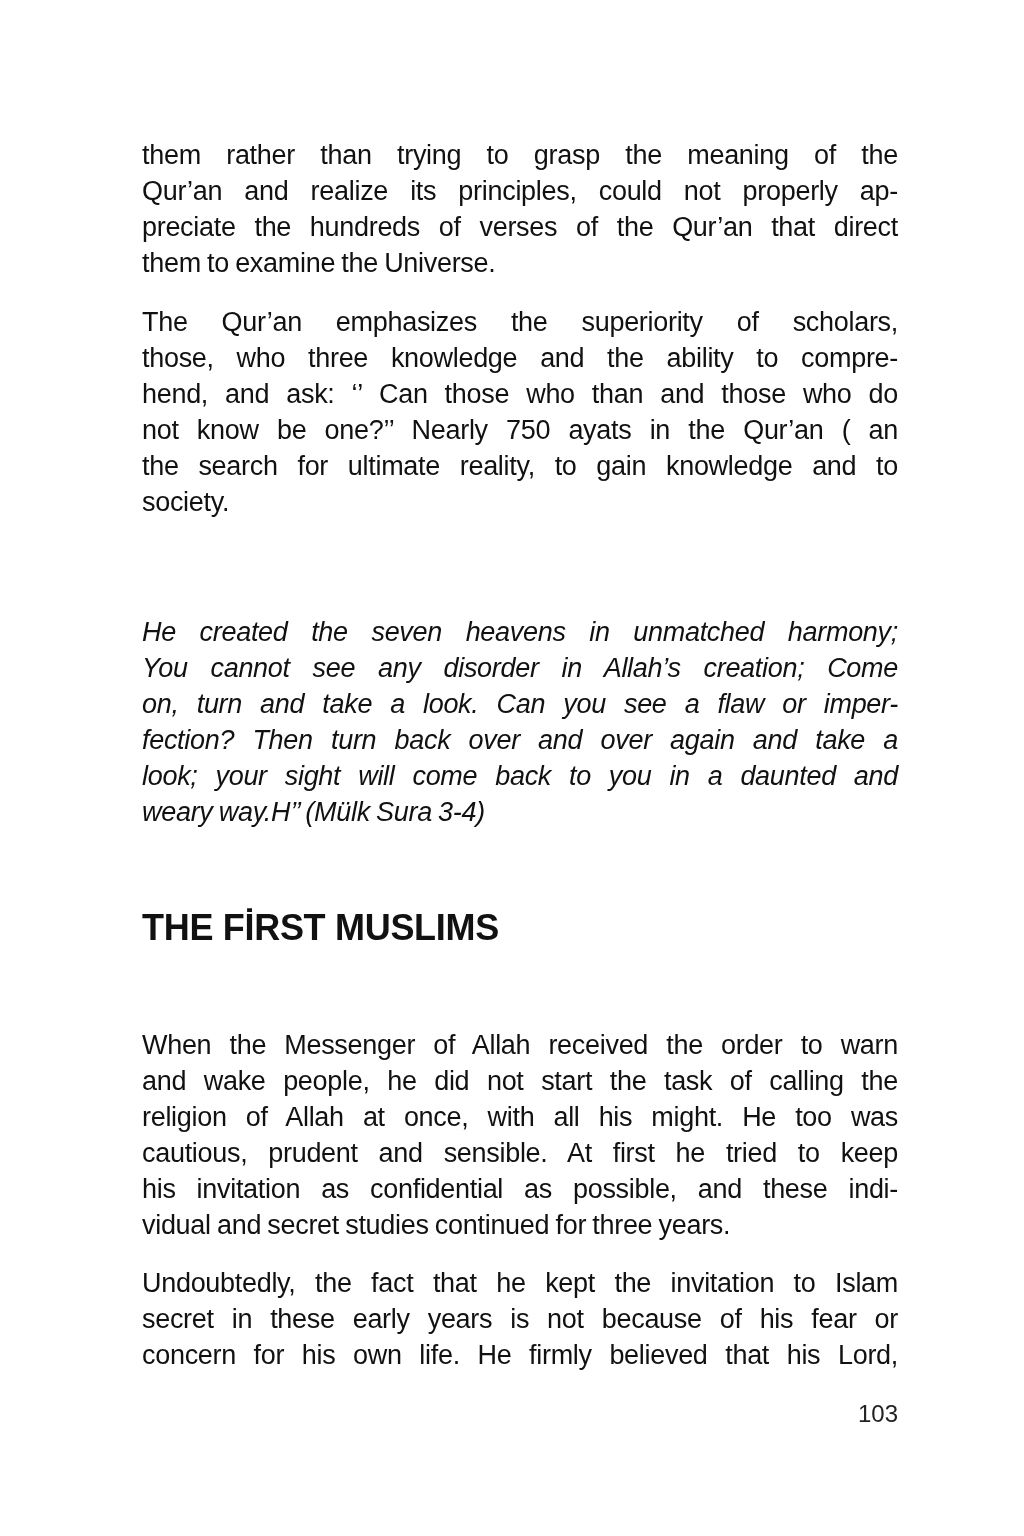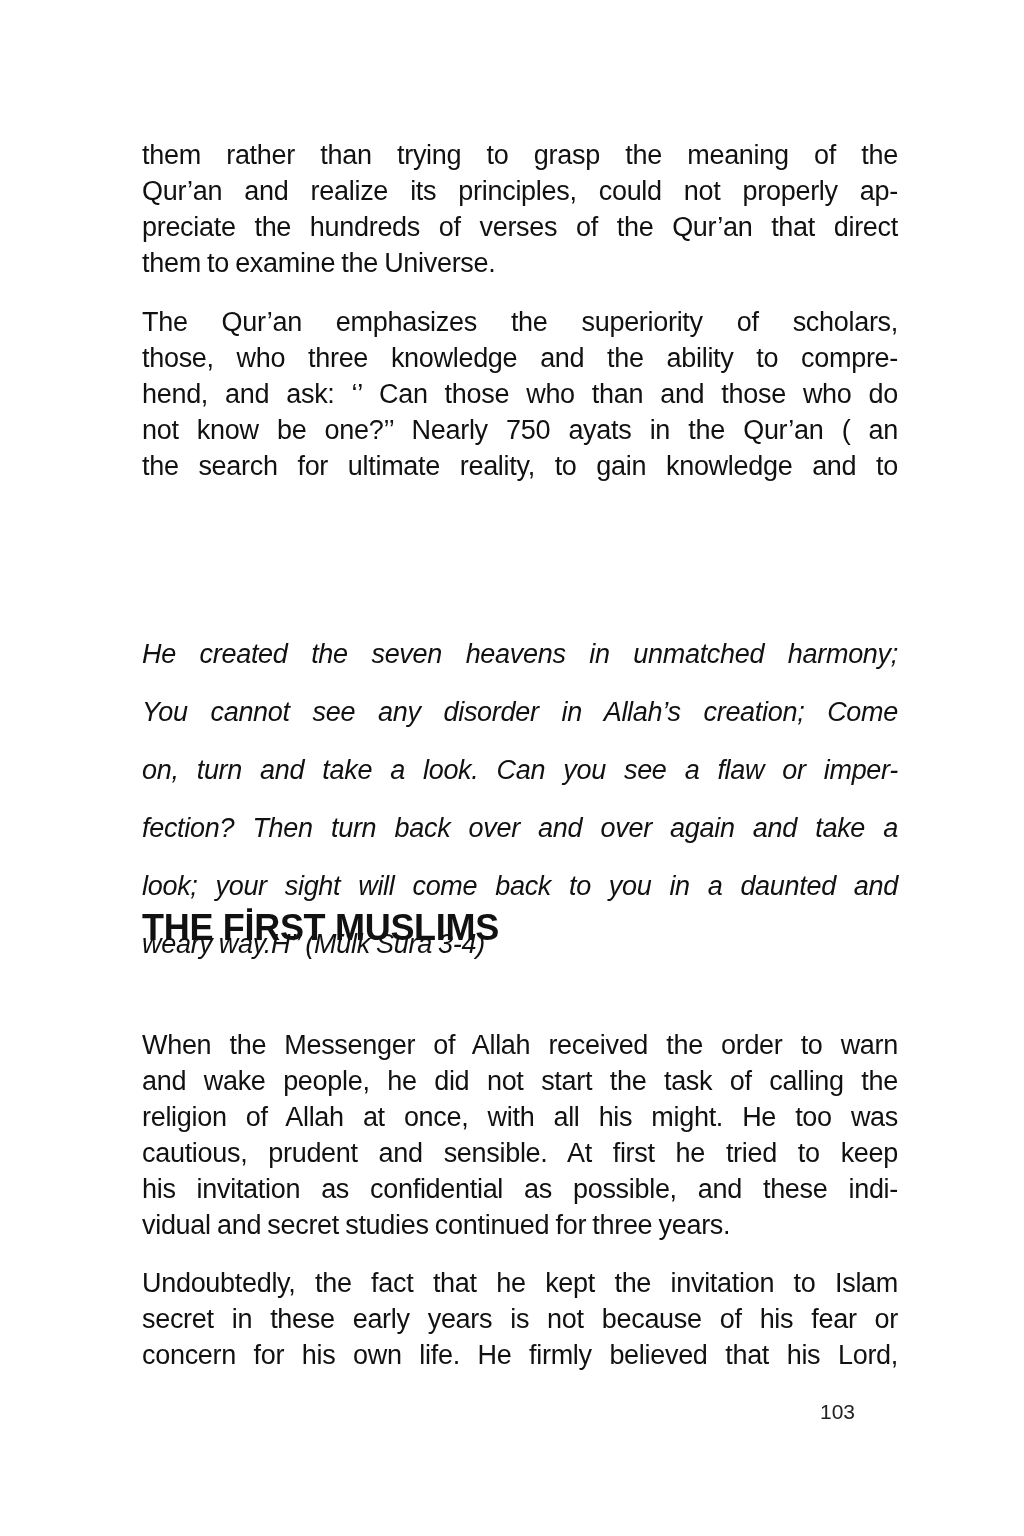--- a/index.html
+++ b/index.html
@@ -4,43 +4,44 @@
   <style>
     html, body { margin: 0; padding: 0; background: #ffffff; }
     body { width: 1024px; height: 1536px; position: relative; overflow: hidden; }
     .page { position: absolute; left: 142px; top: 137px; width: 756px; color: #111111;
       font-family: "Liberation Sans", "DejaVu Sans", sans-serif; }
     .para { margin: 0; }
     .line { display: block; height: 36px; line-height: 36px; font-size: 27px;
       text-align: justify; text-align-last: justify; white-space: nowrap; overflow: visible;
       letter-spacing: -0.3px; word-spacing: -1px; }
     .line.last { text-align-last: left; }
-    .italic .line { font-style: italic; margin-top: 22px; }
+    .italic .line { font-style: italic; }
     .heading { font-weight: bold; font-size: 36px; line-height: 36px; margin: 0; letter-spacing: -0.3px; }
-    .page-number { position: absolute; left: 820px; top: 1400px; width: 78px; text-align: left;
-      font-family: "Liberation Sans", "DejaVu Sans", sans-serif; font-size: 21px; color: #222222; }
+    .page-number { position: absolute; left: 820px; top: 1400px; width: 78px; text-align: right;
+      font-family: "Liberation Sans", "DejaVu Sans", sans-serif; font-size: 24px; color: #222222; }
   </style>
 </head>
 <body>
 
 <div class="page">
 
   <div class="para" style="position:absolute; top:0; width:756px;">
     <span class="line">them rather than trying to grasp the meaning of the</span>
     <span class="line">Qur’an and realize its principles, could not properly ap-</span>
     <span class="line">preciate the hundreds of verses of the Qur’an that direct</span>
     <span class="line last">them to examine the Universe.</span>
   </div>
 
   <div class="para" style="position:absolute; top:167px; width:756px;">
     <span class="line">The Qur’an emphasizes the superiority of scholars,</span>
     <span class="line">those, who three knowledge and the ability to compre-</span>
     <span class="line">hend, and ask: ‘’ Can those who than and those who do</span>
     <span class="line">not know be one?’’ Nearly 750 ayats in the Qur’an ( an</span>
     <span class="line">the search for ultimate reality, to gain knowledge and to</span>
+    <span class="line last">society.</span>
   </div>
 
   <div class="para italic" style="position:absolute; top:477px; width:756px;">
     <span class="line">He created the seven heavens in unmatched harmony;</span>
     <span class="line">You cannot see any disorder in Allah’s creation; Come</span>
     <span class="line">on, turn and take a look. Can you see a flaw or imper-</span>
     <span class="line">fection? Then turn back over and over again and take a</span>
     <span class="line">look; your sight will come back to you in a daunted and</span>
     <span class="line last">weary way.H’’ (Mülk Sura 3-4)</span>
   </div>

